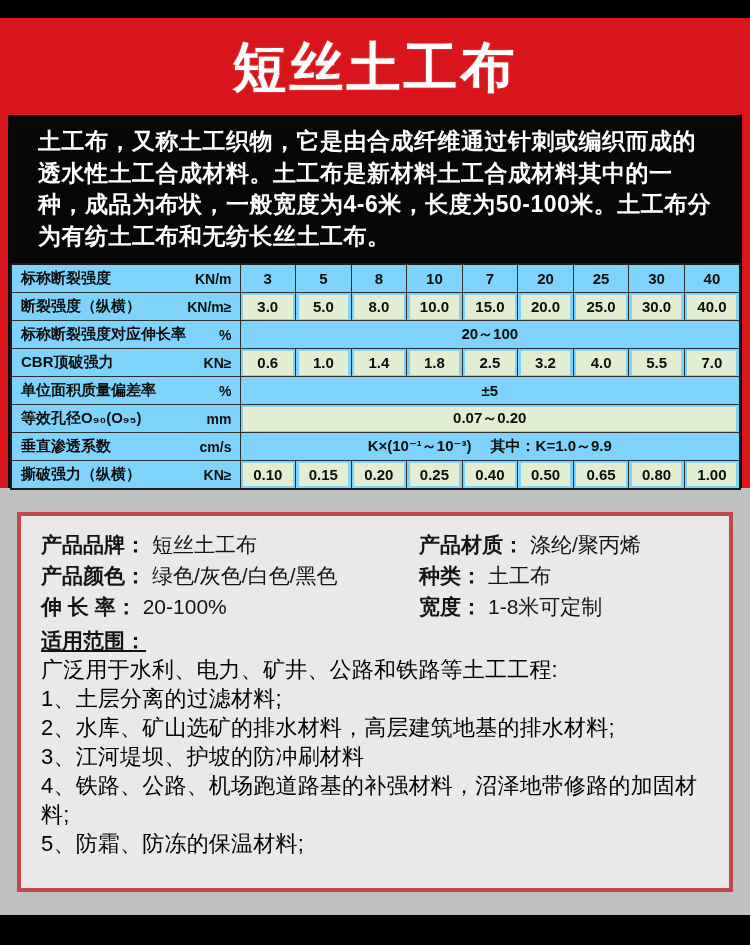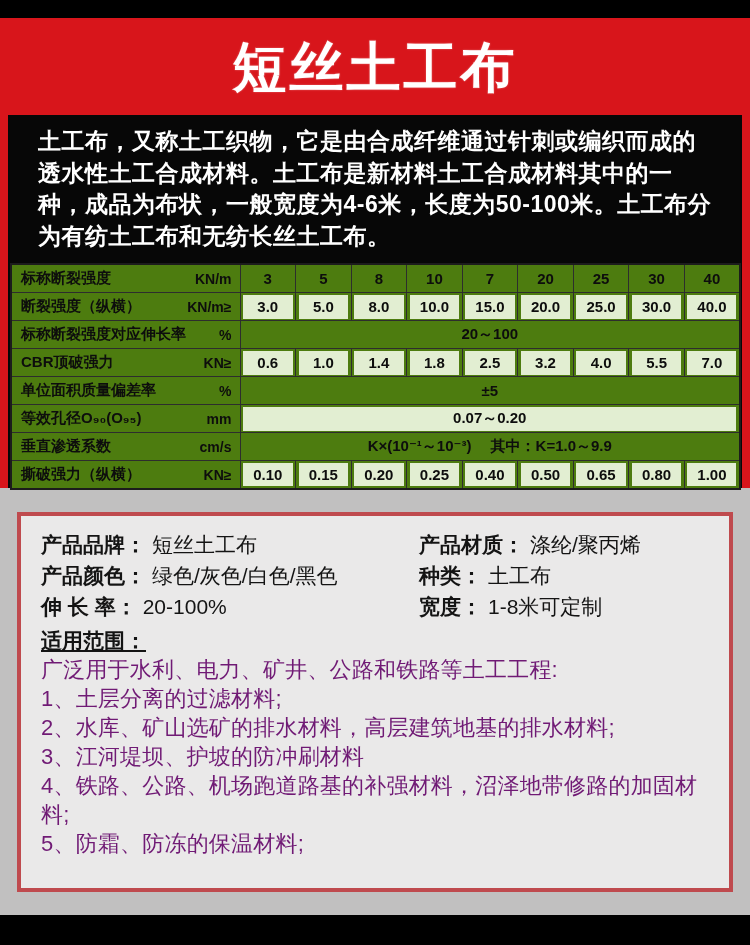--- a/index.html
+++ b/index.html
@@ -21,21 +21,21 @@
   }
   .edge-strip{position:absolute;top:0;bottom:0;width:8px;background:#d8151b;z-index:2;}
   .edge-strip.left{left:0;}
   .edge-strip.right{right:0;}
   .intro-text{
     color:#ffffff;font-size:23px;line-height:31.5px;font-weight:600;
     padding:11px 34px 0 38px;letter-spacing:0.5px;
   }
   .spec-table{
     border-collapse:collapse;table-layout:fixed;width:731px;margin:11px 9px 0 10px;
-    background:#4d7c0f;border:2px solid #1c1c1c;
+    background:#7dd3fc;border:2px solid #1c1c1c;
   }
   .spec-table td{
     border:1px solid #2d2d2d;height:23px;padding:0;color:#0d0d0d;
     font-weight:bold;font-size:15px;vertical-align:middle;
   }
   .lblwrap{display:flex;justify-content:space-between;align-items:center;padding:0 8px 0 9px;}
   .lblwrap .l{font-size:15px;}
   .lblwrap .u{font-size:14px;}
   td.num{text-align:center;padding:2px 3px;}
   td.g{background:#e2eed2;background-clip:content-box;}
@@ -44,21 +44,21 @@
     box-sizing:border-box;margin:0 17px;width:716px;height:380px;
     border:4px solid #bf4a4e;background:#eae9e9;
     padding:13px 24px 0 20px;position:relative;top:24px;
   }
   .specs{
     display:grid;grid-template-columns:378px 1fr;font-size:21px;line-height:31px;color:#141414;
   }
   .spec .sl{font-weight:bold;}
   .spec .sv{margin-left:6px;}
   .usage-title{font-size:21px;font-weight:bold;color:#141414;line-height:29px;margin-top:4px;text-decoration:underline;}
-  .usage-intro,.uline{font-size:22px;color:#701a75;line-height:29px;letter-spacing:0.2px;}
+  .usage-intro,.uline{font-size:22px;color:#000000;line-height:29px;letter-spacing:0.2px;}
   .bottom-strip{height:30px;background:#000000;}
 </style>
 </head>
 <body>
 
 <div class="top-strip"></div>
 
 <div class="banner">
   <div class="banner-title">短丝土工布</div>
 </div>

